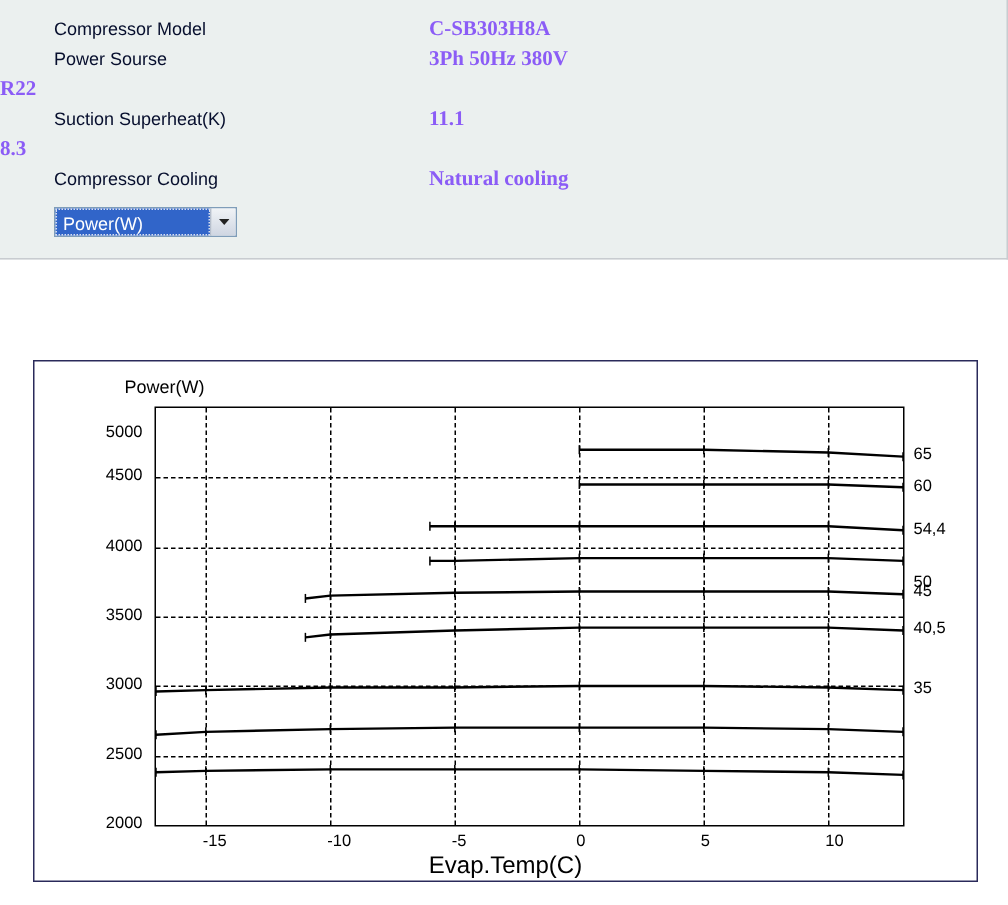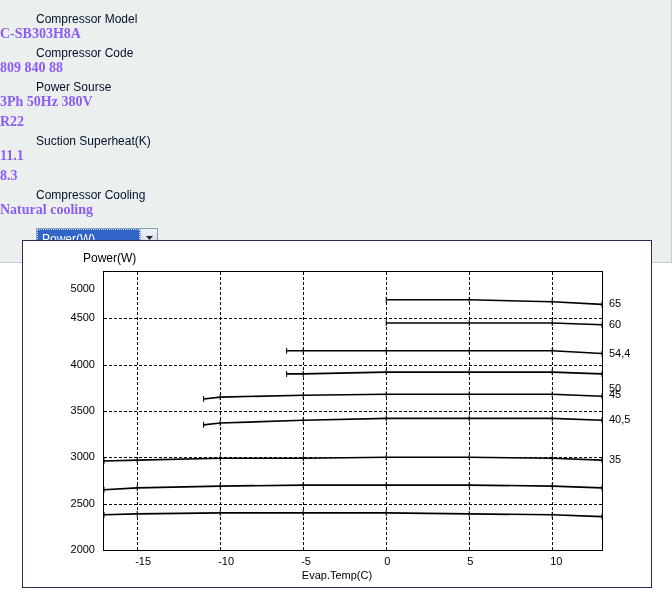--- a/index.html
+++ b/index.html
@@ -21,21 +21,20 @@
     background: #ebf0ef;
     border-bottom: 1px solid #c8ccd0;
     border-right: 1px solid #c8ccd0;
     padding: 10px 0 14px 0;
     box-sizing: border-box;
   }
   .spec-row {
     display: flex;
     align-items: baseline;
     padding: 2px 0;
-    flex-direction: column;
   }
   .spec-label {
     width: 250px;
     padding-left: 36px;
     color: #060e2d;
     font-size: 12px;
     font-family: Arial, sans-serif;
   }
   .spec-value {
     font-family: "Times New Roman", serif;
@@ -117,21 +116,21 @@
     color: #000;
     transform: translateX(-50%);
     margin-left: 14px;
   }
   .x-label {
     position: absolute;
     top: 328px;
     left: 0;
     width: 100%;
     text-align: center;
-    font-size: 11px;
+    font-size: 16px;
   }
   .series-label {
     position: absolute;
     left: 586px;
     font-size: 11px;
     color: #000;
     transform: translateY(-50%);
     white-space: nowrap;
   }
   .gridline-h {
@@ -155,24 +154,20 @@
 </style>
 </head>
 <body>
 
 <div class="page">
 
   <div class="header-area">
     <div class="spec-row">
       <div class="spec-label">Compressor Model</div>
       <div class="spec-value">C-SB303H8A</div>
-    </div>
-    <div class="spec-row">
-      <div class="spec-label">Compressor Code</div>
-      <div class="spec-value">809 840 88</div>
     </div>
     <div class="spec-row">
       <div class="spec-label">Power Sourse</div>
       <div class="spec-value">3Ph  50Hz  380V</div>
     </div>
     <div class="spec-row">
       <div class="spec-value">R22</div>
     </div>
     <div class="spec-row">
       <div class="spec-label">Suction Superheat(K)</div>

